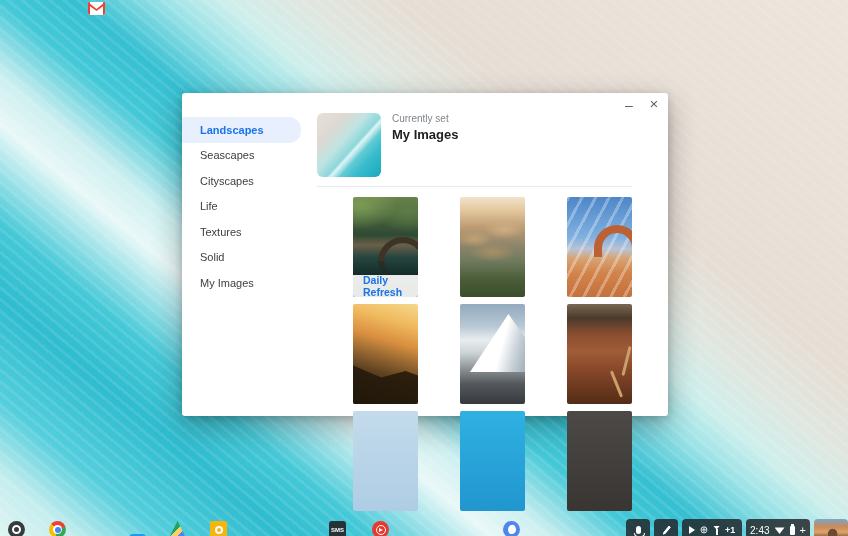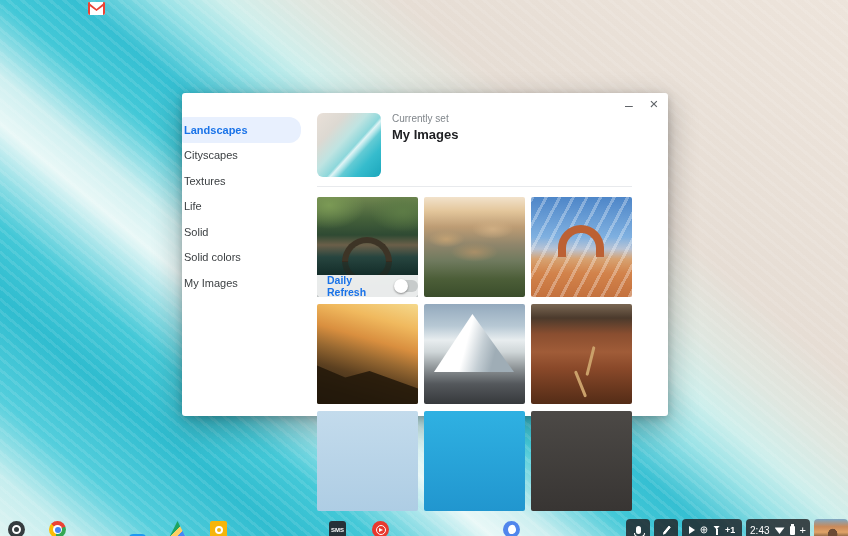--- a/index.html
+++ b/index.html
@@ -19,35 +19,35 @@
   
   .window { position:absolute; left:182px; top:93px; width:486px; height:323px;
     background:#fff; border-radius:3px; box-shadow:0 10px 30px rgba(0,0,0,0.30), 0 2px 8px rgba(0,0,0,0.18); }
   .win-btn { position:absolute; width:20px; height:20px; display:flex; align-items:center; justify-content:center;
     color:#5f6368; cursor:default; }
   .win-min { left:437px; top:2px; font-size:14px; }
   .win-close { left:462px; top:0px; font-size:15px; }
   
   .sidebar { position:absolute; left:0; top:24px; width:135px; }
   .side-item { position:relative; height:25.5px; display:flex; align-items:center;
-    padding-left:2px; font-size:11px; color:#3c4043; width:119px; }
+    padding-left:18px; font-size:11px; color:#3c4043; width:119px; }
   .side-item.selected { background:#e8f0fe; border-radius:2px 12px 12px 2px; color:#1a73e8; font-weight:700; }
   
   .content { position:absolute; left:135px; top:0; width:351px; height:323px; }
   .cur-thumb { position:absolute; left:0; top:20px; width:64px; height:64px; border-radius:6px;
     background:
       linear-gradient(132deg, rgba(255,255,255,0) 55%, rgba(255,255,255,0.75) 58%, rgba(255,255,255,0) 66%),
       linear-gradient(132deg, #e9e0d8 0%, #ddd9d2 24%, #bfe4e2 42%, #79d2d8 60%, #36bccd 78%, #1ba7bc 100%); }
   .cur-label { position:absolute; left:75px; top:20px; font-size:10px; color:#80868b; }
   .cur-name  { position:absolute; left:75px; top:34px; font-size:13px; font-weight:700; color:#202124; }
   .divider { position:absolute; left:0; top:93px; width:315px; height:1px; background:#e8eaed; }
   
   .grid { position:absolute; left:0; top:104px; width:315px; display:grid;
     grid-template-columns:101px 101px 101px; grid-auto-rows:100px; gap:7px 6px; }
-  .tile { position:relative; border-radius:2px; overflow:hidden; }
+  .tile { position:relative; border-radius:2px; overflow:hidden;margin-left:36px; }
   .t1 { background:
       radial-gradient(60px 40px at 12% 8%, #7b9a55, transparent 60%),
       radial-gradient(55px 35px at 85% 14%, #5d7c46, transparent 60%),
       linear-gradient(180deg,#6f864f 0%,#44603a 22%,#2f4a33 38%,#6b5f49 48%,#27453f 60%,#0f2724 82%,#0b1f1d 100%); }
   .arch1 { position:absolute; left:25px; top:40px; width:50px; height:25px;
     border:6px solid #3d3426; border-bottom:none; border-radius:50px 50px 0 0; }
   .arch1r { position:absolute; left:25px; top:64px; width:50px; height:22px; opacity:.45;
     border:6px solid #2a241a; border-top:none; border-radius:0 0 50px 50px; }
   .t2 { background:
       radial-gradient(30px 14px at 68% 32%, #cfae83, transparent 70%),
@@ -144,25 +144,25 @@
   <div class="window">
     <div class="win-btn win-min">
         <span>–</span>
       </div>
     <div class="win-btn win-close">
         <span>×</span>
       </div>
 
     <div class="sidebar">
       <div class="side-item selected">Landscapes</div>
+      <div class="side-item">Seascapes</div>
       <div class="side-item">Cityscapes</div>
+      <div class="side-item">Life</div>
       <div class="side-item">Textures</div>
-      <div class="side-item">Life</div>
       <div class="side-item">Solid</div>
-      <div class="side-item">Solid colors</div>
       <div class="side-item">My Images</div>
     </div>
 
     <div class="content">
       <div class="cur-thumb"></div>
       <div class="cur-label">Currently set</div>
       <div class="cur-name">My Images</div>
       <div class="divider"></div>
 
       <div class="grid">

